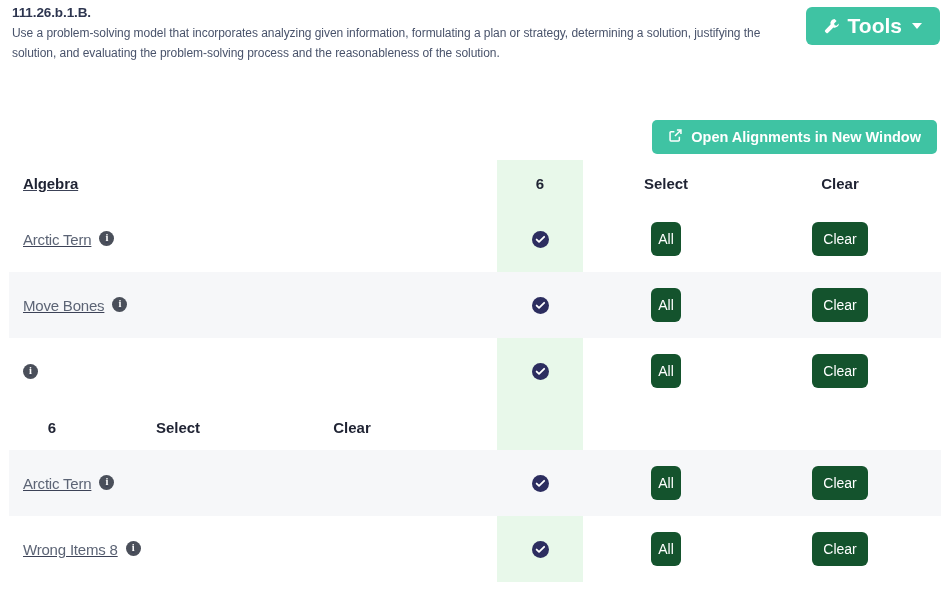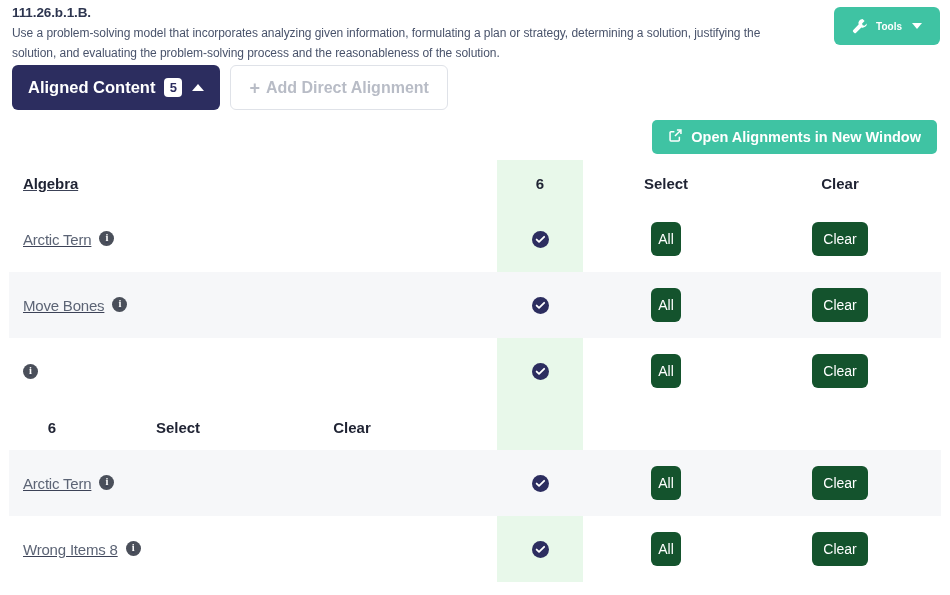--- a/index.html
+++ b/index.html
@@ -49,21 +49,21 @@
   .tools-btn {
     position: absolute;
     right: 10px;
     top: 7px;
     height: 38px;
     padding: 0 18px;
     background: #3fc3a3;
     border: none;
     border-radius: 6px;
     color: #ffffff;
-    font-size: 10px;
+    font-size: 21px;
     font-weight: bold;
     display: flex;
     align-items: center;
     gap: 8px;
     cursor: pointer;
     font-family: "Liberation Sans", sans-serif;
   }
   .tools-btn .wrench { display: inline-flex; align-items: center; }
   .caret-down {
     width: 0; height: 0;
@@ -311,31 +311,20 @@
   <button class="tools-btn">
     <span class="wrench">
       <svg width="16" height="16" viewBox="0 0 16 16" fill="#ffffff">
         <path d="M10.6 1.1a4.2 4.2 0 0 0-4 5.5L1.3 11.9a1.4 1.4 0 0 0 0 2l.8.8a1.4 1.4 0 0 0 2 0l5.3-5.3a4.2 4.2 0 0 0 5.5-4l-2.4 2.4-1.9-.5-.5-1.9 2.5-2.3z"></path>
       </svg>
     </span>
     <span>Tools</span>
     <span class="caret-down"></span>
   </button>
 
-  <div class="toggle-row">
-    <button class="aligned-btn">
-      <span>Aligned Content</span>
-      <span class="count-badge">5</span>
-      <span class="chevron-up"></span>
-    </button>
-    <button class="add-align-btn">
-      <span class="plus-icon">+</span>
-      <span>Add Direct Alignment</span>
-    </button>
-  </div>
 
   <button class="open-align-btn">
     <span>
       <svg width="15" height="15" viewBox="0 0 16 16" fill="none" stroke="#ffffff" stroke-width="1.6">
         <path d="M9.5 2.2h4.3v4.3"></path>
         <path d="M13.4 2.6 7.4 8.6"></path>
         <path d="M12.1 9.2v3.6a1 1 0 0 1-1 1H3.2a1 1 0 0 1-1-1V4.9a1 1 0 0 1 1-1h3.6"></path>
       </svg>
     </span>
     <span>Open Alignments in New Window</span>

